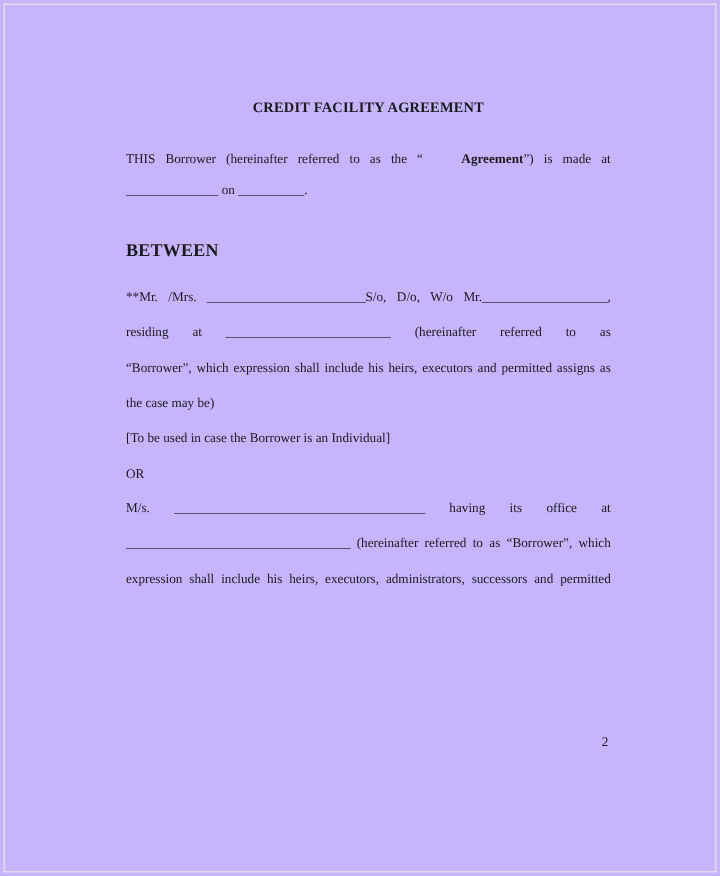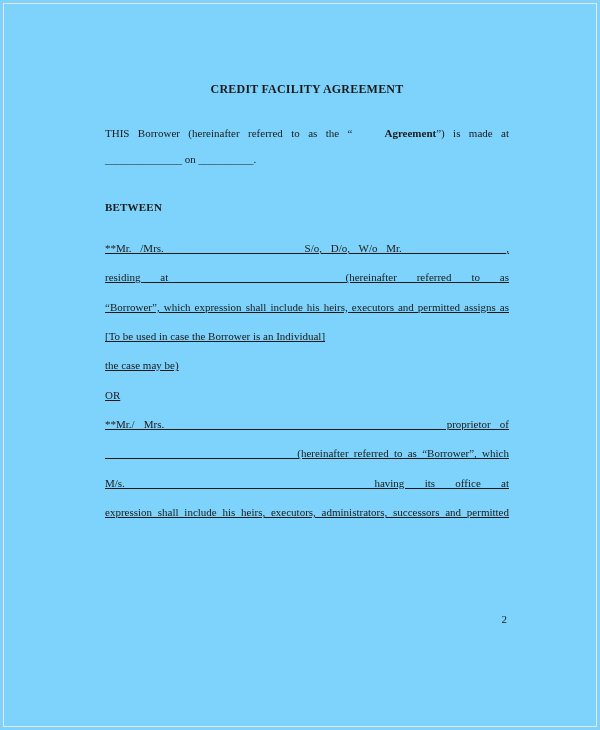--- a/index.html
+++ b/index.html
@@ -6,21 +6,21 @@
   html, body {
     width: 600px; height: 730px;
     background: #ffffff;
     font-family: "Liberation Serif", "DejaVu Serif", serif;
     color: #1a1a1a;
     overflow: hidden;
   }
   .page {
     position: relative;
     width: 600px; height: 730px;
-    background: #7dd3fc;
+    background: #c4b5fd;
   }
   .sheet-border {
     position: absolute;
     inset: 3px;
     border: 1px solid #e7e7e7;
     pointer-events: none;
   }
   .doc {
     position: absolute;
     left: 105px; top: 0;
@@ -37,29 +37,29 @@
     white-space: nowrap;
   }
   .intro {
     position: absolute;
     top: 121px; left: 0; width: 100%;
   }
   .intro .ln { height: 25.5px; line-height: 25.5px; }
   .between {
     position: absolute;
     top: 201px; left: 0;
-    font-size: 11px;
+    font-size: 15px;
     font-weight: bold;
     letter-spacing: 0.2px;
   }
   .clauses {
     position: absolute;
     top: 234px; left: 0; width: 100%;
   }
-  .clauses .ln { height: 29.35px; line-height: 29.35px; text-decoration: underline; }
+  .clauses .ln { height: 29.35px; line-height: 29.35px; }
   .ln {
     white-space: nowrap;
     overflow: visible;
   }
   .just {
     text-align: justify;
     text-align-last: justify;
   }
   .left { text-align: right; text-align-last: left; }
   .b { font-weight: bold; margin-left: 32px; }
@@ -84,24 +84,23 @@
       <div class="ln just"><span>THIS Borrower (hereinafter referred to as the “</span><span class="b">Agreement</span><span>”) is made at</span></div>
       <div class="ln left">______________ on __________.</div>
     </div>
 
     <div class="between">BETWEEN</div>
 
     <div class="clauses">
       <div class="ln just">**Mr. /Mrs. ________________________S/o, D/o, W/o Mr.___________________,</div>
       <div class="ln just">residing at _________________________ (hereinafter referred to as</div>
       <div class="ln just">“Borrower”, which expression shall include his heirs, executors and permitted assigns as</div>
+      <div class="ln left">the case may be)</div>
       <div class="ln left">[To be used in case the Borrower is an Individual]</div>
-      <div class="ln left">the case may be)</div>
       <div class="ln left">OR</div>
-      <div class="ln just">**Mr./ Mrs. ________________________________________________ proprietor of</div>
+      <div class="ln just">M/s. ______________________________________ having its office at</div>
       <div class="ln just">__________________________________ (hereinafter referred to as “Borrower”, which</div>
-      <div class="ln just">M/s. ______________________________________ having its office at</div>
       <div class="ln just">expression shall include his heirs, executors, administrators, successors and permitted</div>
     </div>
 
     <div class="page-number">2</div>
   </div>
 </div>
 
 </body></html>

